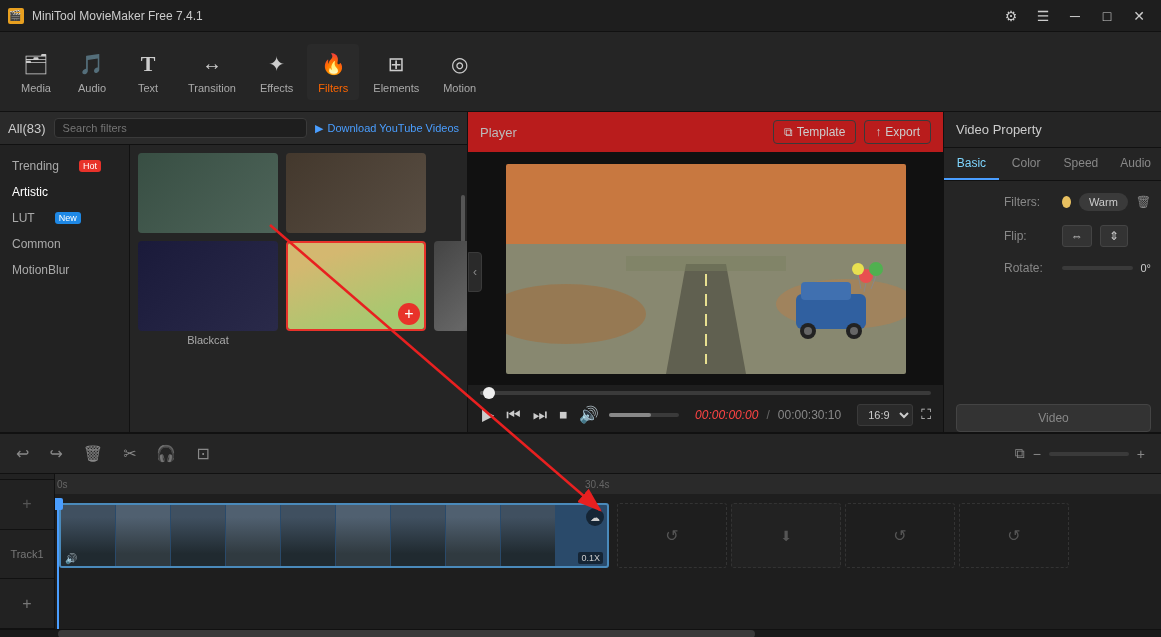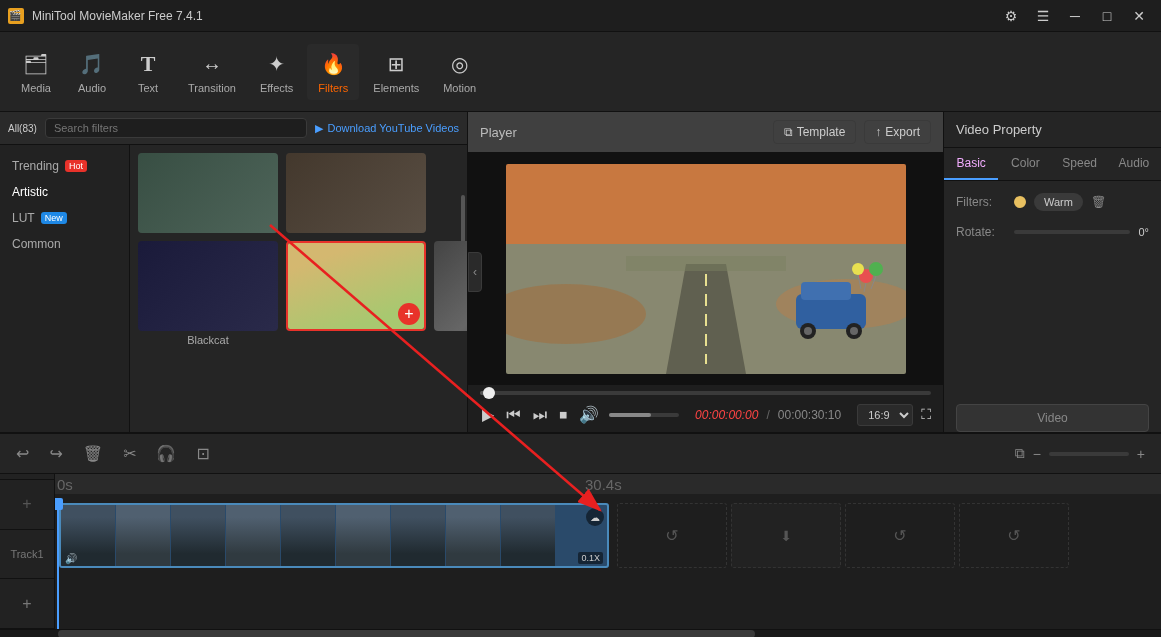--- a/index.html
+++ b/index.html
@@ -17,27 +17,27 @@
     #toolbar { background: #252525; height: 80px; display: flex; align-items: center; padding: 0 10px; gap: 4px; border-bottom: 1px solid #111; }
     .tool-item { display: flex; flex-direction: column; align-items: center; padding: 6px 10px; cursor: pointer; border-radius: 4px; min-width: 52px; gap: 4px; }
     .tool-item.active { background: #2a2a2a; }
     .tool-icon { width: 28px; height: 28px; display: flex; align-items: center; justify-content: center; font-size: 20px; }
     .tool-label { font-size: 11px; color: #aaa; }
     .tool-item.active .tool-label { color: #ff6600; }
 
     
     #left-panel { width: 468px; background: #252525; display: flex; flex-direction: column; border-right: 1px solid #111; }
     #filter-header { display: flex; align-items: center; padding: 6px 8px; gap: 8px; border-bottom: 1px solid #111; background: #2a2a2a; }
-    #all-badge { color: #ccc; font-size: 10px; cursor: pointer; }
+    #all-badge { color: #ccc; font-size: 13px; cursor: pointer; }
     #search-box { flex: 1; background: #1e1e1e; border: 1px solid #3a3a3a; border-radius: 4px; padding: 3px 8px; color: #ccc; font-size: 11px; outline: none; }
     #download-btn { display: flex; align-items: center; gap: 4px; background: transparent; border: none; color: #4a9eff; cursor: pointer; font-size: 11px; }
     
     #filter-content { display: flex; flex: 1; overflow: hidden; }
     #filter-sidebar { width: 130px; background: #222; padding: 8px 0; border-right: 1px solid #111; overflow-y: auto; }
-    .filter-cat { padding: 6px 12px; cursor: pointer; color: #aaa; font-size: 12px; display: flex; align-items: center; gap: 6px; }
+    .filter-cat { padding: 6px 12px; cursor: pointer; color: #aaa; font-size: 12px; display: flex; align-items: center; gap: 20px; }
     .filter-cat.active { color: #fff; }
     .cat-badge { background: #e8322a; color: #fff; font-size: 9px; padding: 1px 4px; border-radius: 3px; }
     .cat-badge-new { background: #1e88e5; color: #fff; font-size: 9px; padding: 1px 4px; border-radius: 3px; }
 
     #filter-grid-area { flex: 1; overflow-y: auto; padding: 8px; position: relative; }
     #filter-grid { display: grid; grid-template-columns: 1fr 1fr 1fr 1fr; gap: 8px; }
     .filter-thumb { cursor: pointer; display: flex; flex-direction: column; align-items: center; position: relative; }
     .filter-thumb-img { width: 140px; height: 90px; border-radius: 4px; overflow: hidden; position: relative; }
     .filter-thumb-img.trending-row { width: 140px; height: 80px; background: #333; border-radius: 4px; display: flex; align-items: center; justify-content: center; overflow: hidden; }
     .filter-thumb-label { font-size: 11px; color: #aaa; margin-top: 3px; text-align: center; }
@@ -47,21 +47,21 @@
 
     
     .thumb-warm { background: linear-gradient(135deg, #c8a060 0%, #e8c080 50%, #7aaa60 100%); }
     .thumb-inkwell { background: linear-gradient(135deg, #555 0%, #888 50%, #444 100%); }
     .thumb-blackcat { background: linear-gradient(135deg, #1a1a3a 0%, #2a2a4a 50%, #0a0a2a 100%); }
     .thumb-beautify { background: linear-gradient(135deg, #334 0%, #445 50%, #223 100%); }
     .thumb-trending1 { background: linear-gradient(135deg, #3a5a4a 0%, #5a7a6a 100%); }
     .thumb-trending2 { background: linear-gradient(135deg, #4a3a2a 0%, #6a5a4a 100%); }
 
     
-    #player-area { flex: 1; background: #404040; display: flex; flex-direction: column; }
+    #player-area { flex: 1; background: #b91c1c; display: flex; flex-direction: column; }
     #player-header { padding: 8px 12px; font-size: 13px; color: #bbb; display: flex; align-items: center; justify-content: space-between; border-bottom: 1px solid #111; }
     #player-header-buttons { display: flex; gap: 8px; }
     .player-header-btn { background: transparent; border: 1px solid #3a3a3a; border-radius: 4px; padding: 4px 10px; color: #ccc; font-size: 12px; cursor: pointer; display: flex; align-items: center; gap: 4px; }
     
     #video-canvas { flex: 1; background: #111; display: flex; align-items: center; justify-content: center; position: relative; }
     .video-frame { width: 400px; height: 210px; position: relative; overflow: hidden; border-radius: 2px; }
     
     #player-controls { padding: 6px 12px; background: #1e1e1e; border-top: 1px solid #111; }
     #progress-bar-area { margin-bottom: 8px; }
     #progress-bar-bg { height: 4px; background: #3a3a3a; border-radius: 2px; position: relative; cursor: pointer; }
@@ -76,24 +76,24 @@
     #volume-fill { height: 4px; background: #888; border-radius: 2px; width: 60%; }
     .spacer { flex: 1; }
     #aspect-select { background: #2a2a2a; border: 1px solid #3a3a3a; border-radius: 3px; padding: 3px 6px; color: #ccc; font-size: 11px; }
     .fullscreen-btn { background: transparent; border: none; color: #ccc; cursor: pointer; font-size: 14px; }
 
     
     #right-panel { width: 220px; background: #252525; border-left: 1px solid #111; display: flex; flex-direction: column; }
     #prop-header { padding: 10px 12px; font-size: 13px; color: #ccc; border-bottom: 1px solid #111; }
     #prop-tabs { display: flex; border-bottom: 1px solid #111; }
     .prop-tab { flex: 1; text-align: center; padding: 8px 2px; cursor: pointer; font-size: 12px; color: #888; }
-    .prop-tab.active { color: #f0abfc; border-bottom: 2px solid #4a9eff; }
+    .prop-tab.active { color: #7dd3fc; border-bottom: 2px solid #4a9eff; }
     
     #prop-content { padding: 12px; flex: 1; }
-    .prop-row { display: flex; align-items: center; margin-bottom: 14px; gap: 8px; }
+    .prop-row { display: flex; align-items: center; margin-bottom: 14px; gap: 8px; margin-left: 48px; }
     .prop-label { color: #888; font-size: 12px; width: 50px; flex-shrink: 0; }
     .filter-pill { background: #3a3a3a; border-radius: 12px; padding: 3px 10px; color: #ccc; font-size: 11px; display: flex; align-items: center; gap: 4px; }
     .delete-icon { color: #888; cursor: pointer; font-size: 12px; }
     .flip-btn { background: #333; border: 1px solid #444; border-radius: 3px; padding: 3px 8px; color: #ccc; cursor: pointer; font-size: 12px; }
     .rotate-slider { flex: 1; height: 4px; background: #3a3a3a; border-radius: 2px; cursor: pointer; }
     .rotate-value { color: #ccc; font-size: 11px; }
     
     #reset-btn { width: calc(100% - 24px); margin: 0 12px; background: #333; border: 1px solid #444; border-radius: 4px; padding: 6px; color: #888; cursor: pointer; font-size: 12px; }
 
     
@@ -106,21 +106,21 @@
     .tl-spacer { flex: 1; }
     .zoom-area { display: flex; align-items: center; gap: 4px; }
     .zoom-slider { width: 80px; height: 4px; background: #3a3a3a; border-radius: 2px; }
     
     #timeline-content { display: flex; flex: 1; overflow: hidden; }
     #track-labels { width: 55px; background: #222; display: flex; flex-direction: column; border-right: 1px solid #111; }
     .track-label-row { padding: 6px 4px; font-size: 11px; color: #777; border-bottom: 1px solid #111; display: flex; align-items: center; justify-content: center; height: 100%; }
     
     #timeline-tracks { flex: 1; overflow-x: auto; overflow-y: hidden; position: relative; background: #1e1e1e; }
     #time-ruler { height: 20px; background: #2a2a2a; display: flex; align-items: center; padding: 0 0 0 60px; font-size: 10px; color: #666; position: relative; }
-    .ruler-mark { position: absolute; color: #666; font-size: 15px; }
+    .ruler-mark { position: absolute; color: #666; font-size: 10px; }
     #video-track { height: 75px; background: #1e1e1e; margin: 4px 0; display: flex; align-items: center; position: relative; }
     
     
     .video-clip { height: 65px; background: #2a4a6a; border: 2px solid #4a8abb; border-radius: 3px; margin-left: 2px; position: relative; overflow: hidden; display: flex; }
     .clip-frame { width: 55px; height: 100%; background: linear-gradient(180deg, #3a5a7a 0%, #1a3a5a 100%); border-right: 1px solid #2a4a6a; overflow: hidden; flex-shrink: 0; }
     .clip-car-thumb { background: linear-gradient(180deg, #607080 20%, #405060 80%); }
     .clip-volume-icon { position: absolute; bottom: 2px; left: 4px; color: #888; font-size: 10px; }
     .clip-speed { position: absolute; bottom: 2px; right: 4px; background: rgba(0,0,0,0.5); color: #ccc; font-size: 9px; padding: 1px 3px; border-radius: 2px; }
     .clip-filter-icon { position: absolute; top: 3px; right: 3px; background: rgba(0,0,0,0.5); border-radius: 50%; width: 18px; height: 18px; display: flex; align-items: center; justify-content: center; font-size: 10px; }
     
@@ -212,20 +212,23 @@
         </div>
         <div class="filter-cat active">
           <span>Artistic</span>
         </div>
         <div class="filter-cat">
           <span>LUT</span>
           <span class="cat-badge-new">New</span>
         </div>
         <div class="filter-cat">
           <span>Common</span>
+        </div>
+        <div class="filter-cat">
+          <span>MotionBlur</span>
         </div>
       </div>
 
       <div id="filter-grid-area">
 
         <div style="display:flex;gap:8px;margin-bottom:8px;">
           <div class="filter-thumb">
             <div class="filter-thumb-img trending-row thumb-trending1">
               <div style="width:100%;height:100%;background:linear-gradient(135deg,#3a5a4a,#5a7a6a);opacity:0.7;"></div>
             </div>
@@ -361,20 +364,25 @@
 
       <div class="prop-row">
         <span class="prop-label">Filters:</span>
         <span class="prop-dot warm"></span>
         <span class="filter-pill">
           <span>Warm</span>
         </span>
         <span class="delete-icon">🗑</span>
       </div>
 
+      <div class="prop-row">
+        <span class="prop-label">Flip:</span>
+        <button class="flip-btn">⇔</button>
+        <button class="flip-btn">⇕</button>
+      </div>
 
       <div class="prop-row">
         <span class="prop-label">Rotate:</span>
         <div class="rotate-slider"></div>
         <span class="rotate-value">0°</span>
       </div>
     </div>
     <button id="reset-btn">Video</button>
   </div>
 

